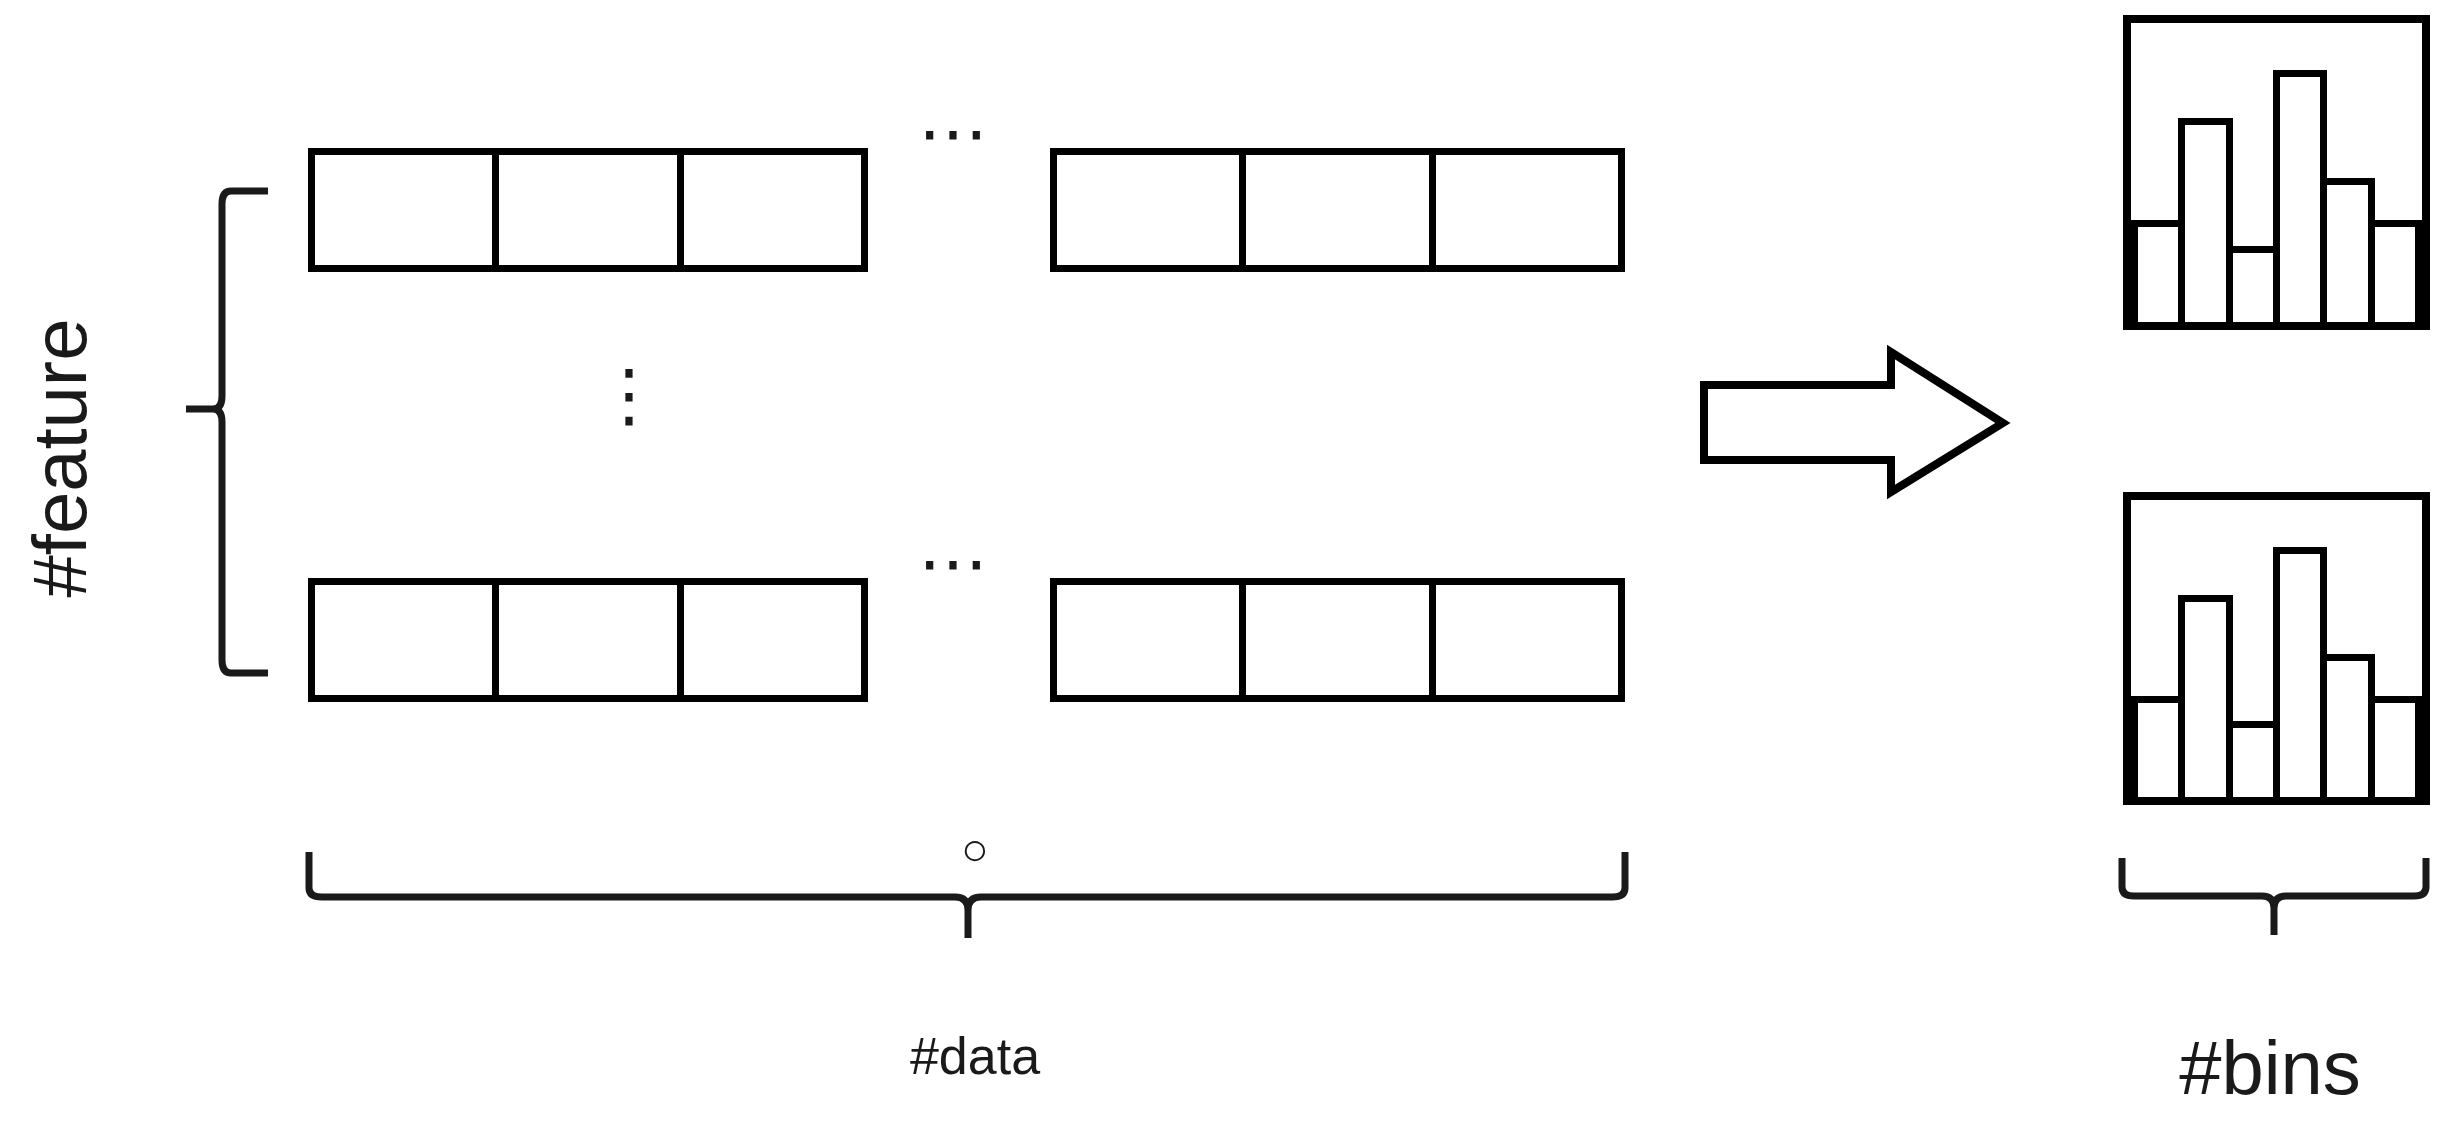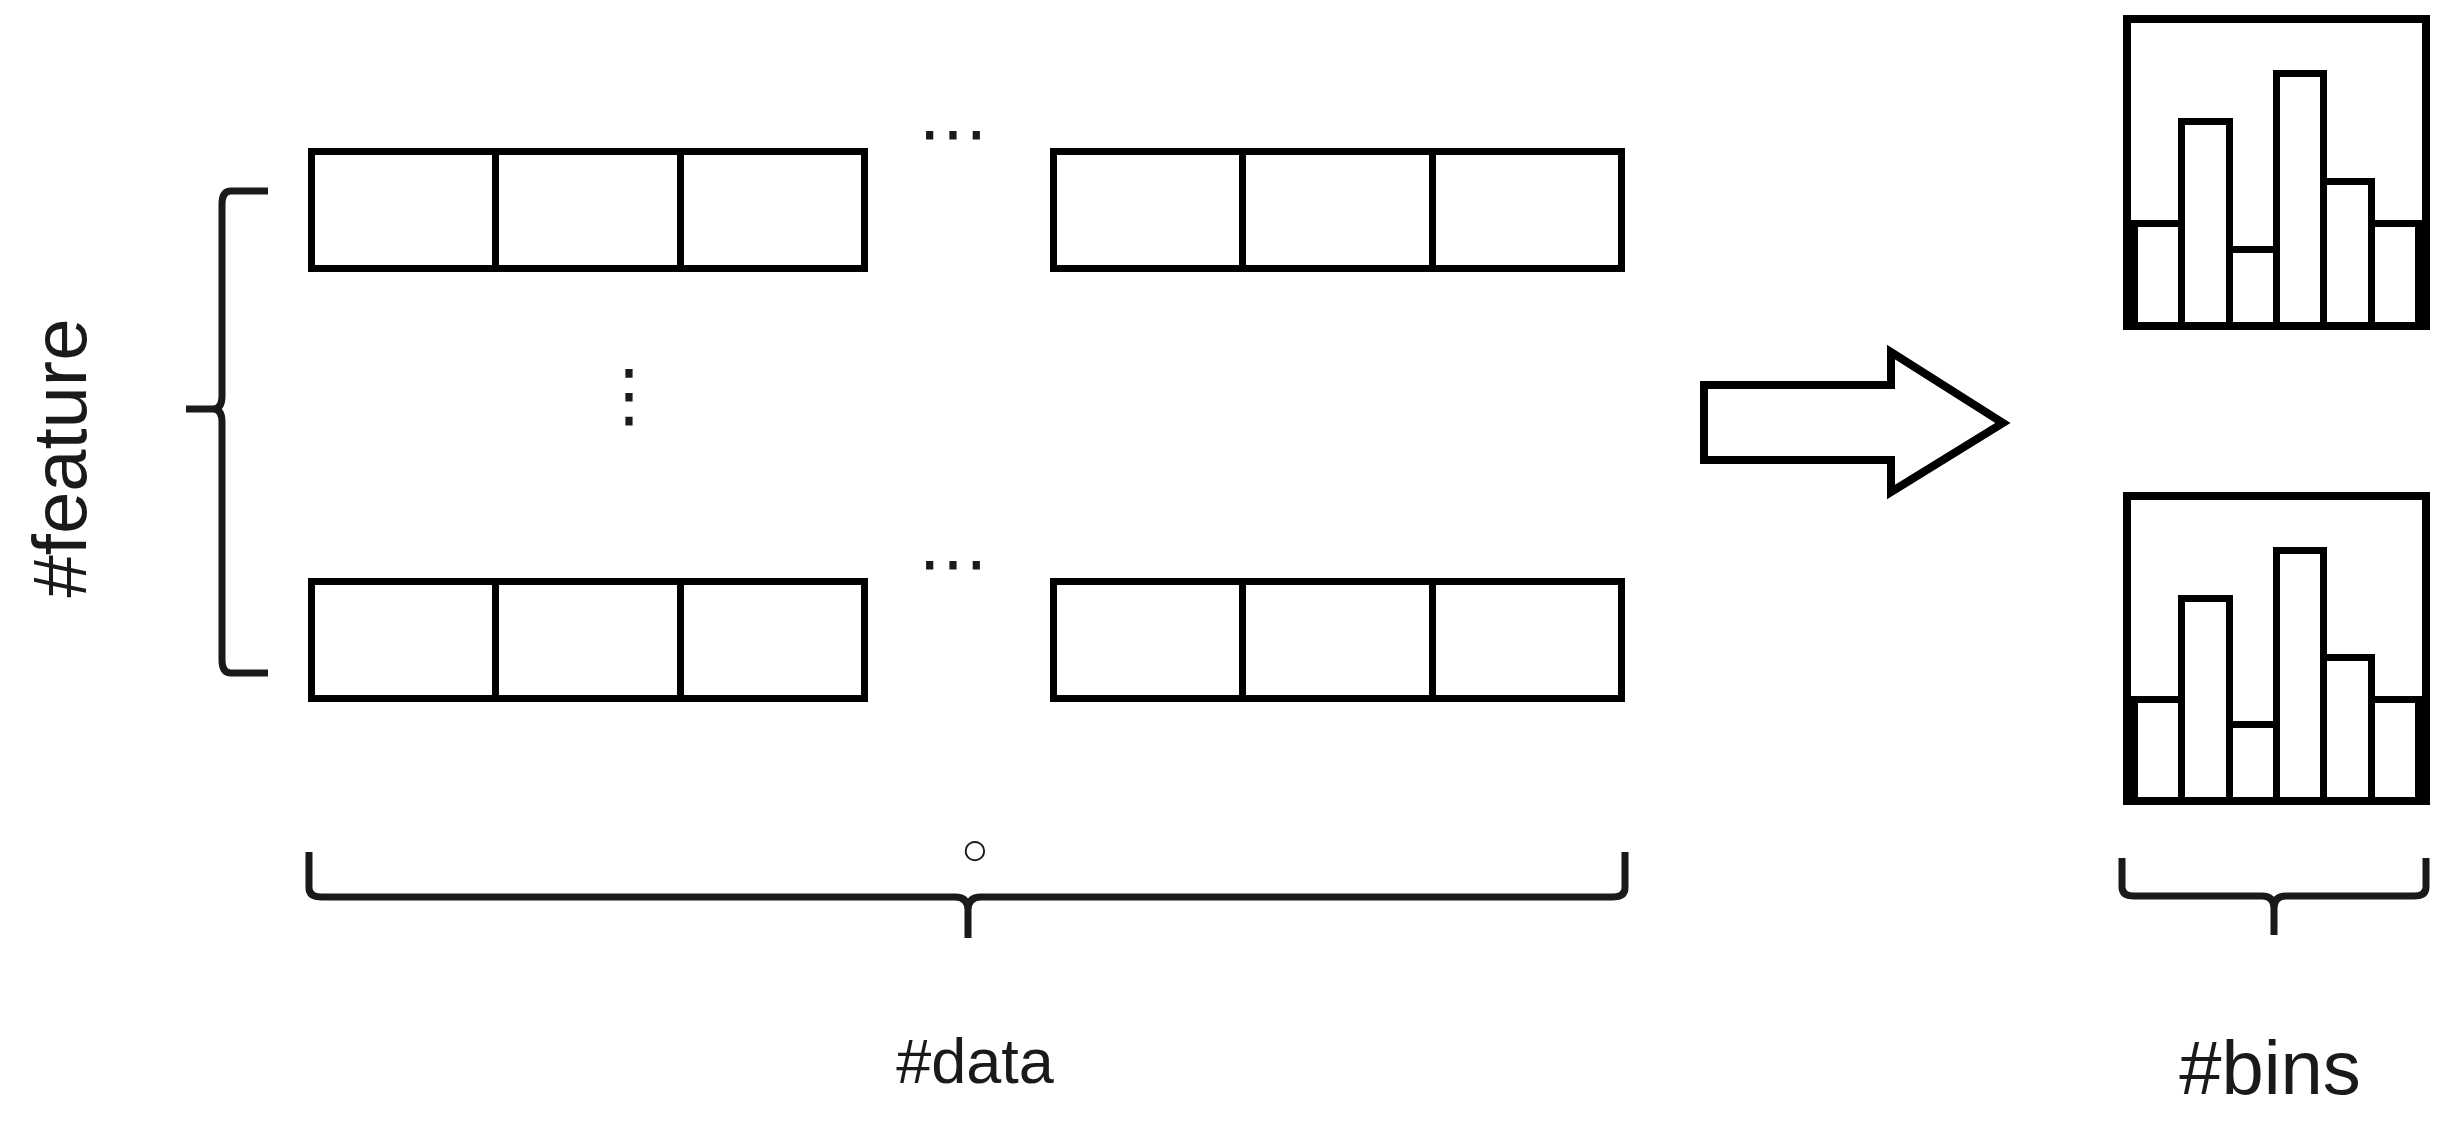--- a/index.html
+++ b/index.html
@@ -31,21 +31,21 @@
     text-align: center;
     font-size: 76px;
     transform: rotate(-90deg);
     transform-origin: center center;
   }
   #data-label {
     left: 775px;
     top: 1030px;
     width: 400px;
     text-align: center;
-    font-size: 63px;
+    font-size: 52px;
   }
   #bins-label {
     left: 2080px;
     top: 1030px;
     width: 380px;
     text-align: center;
     font-size: 76px;
   }
 
   

